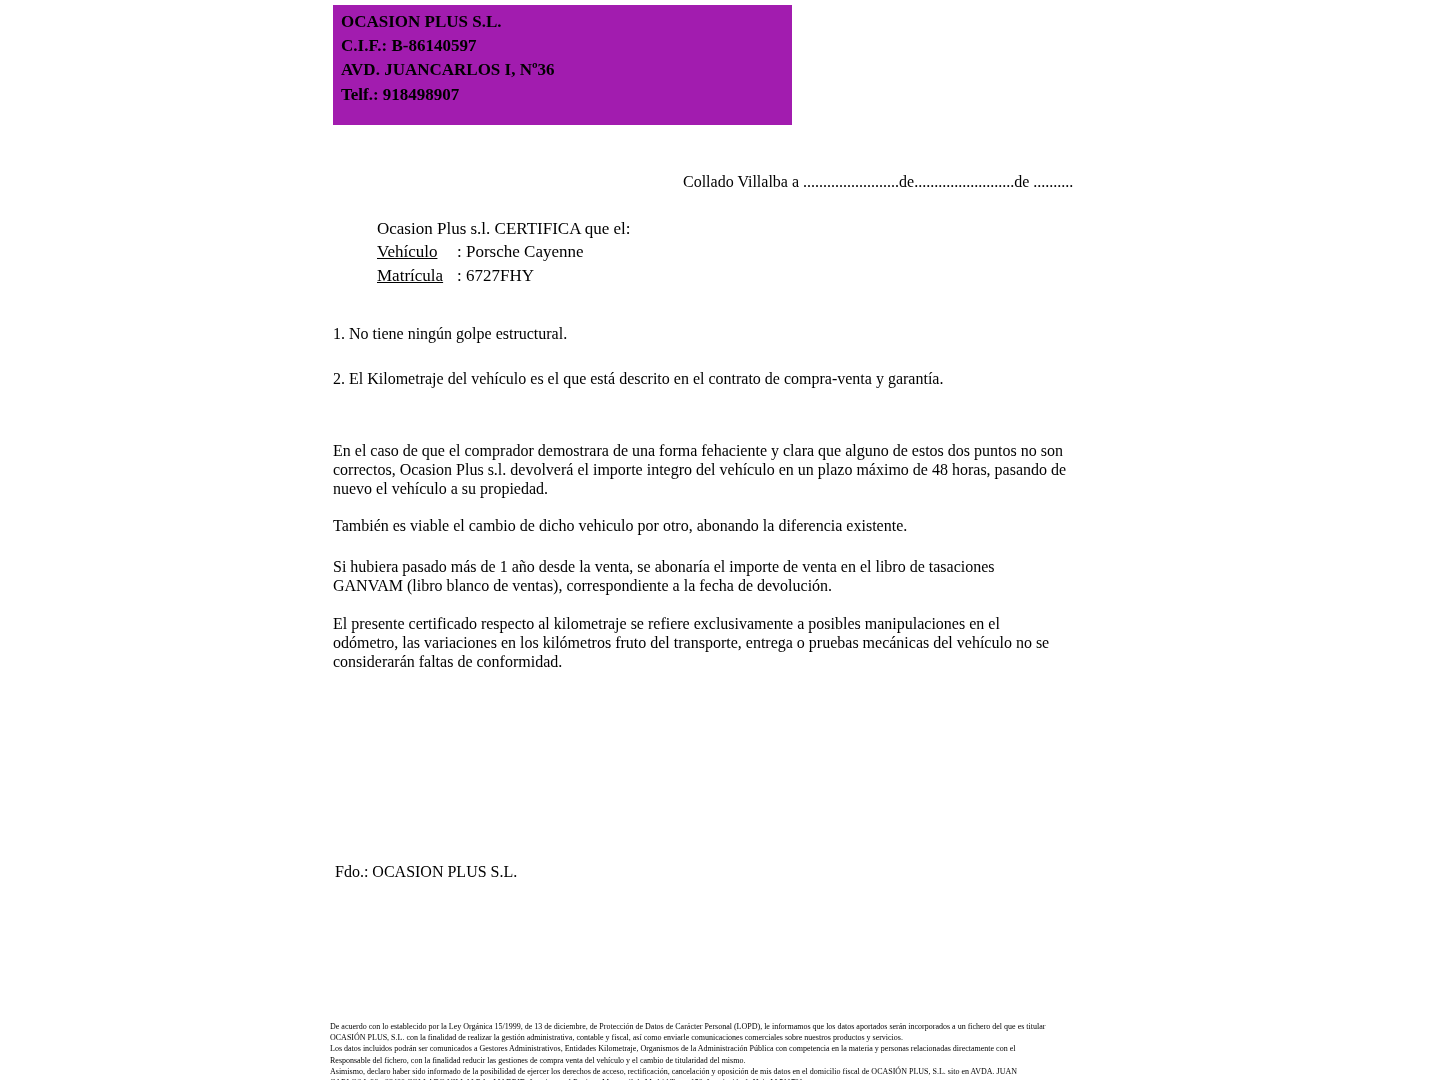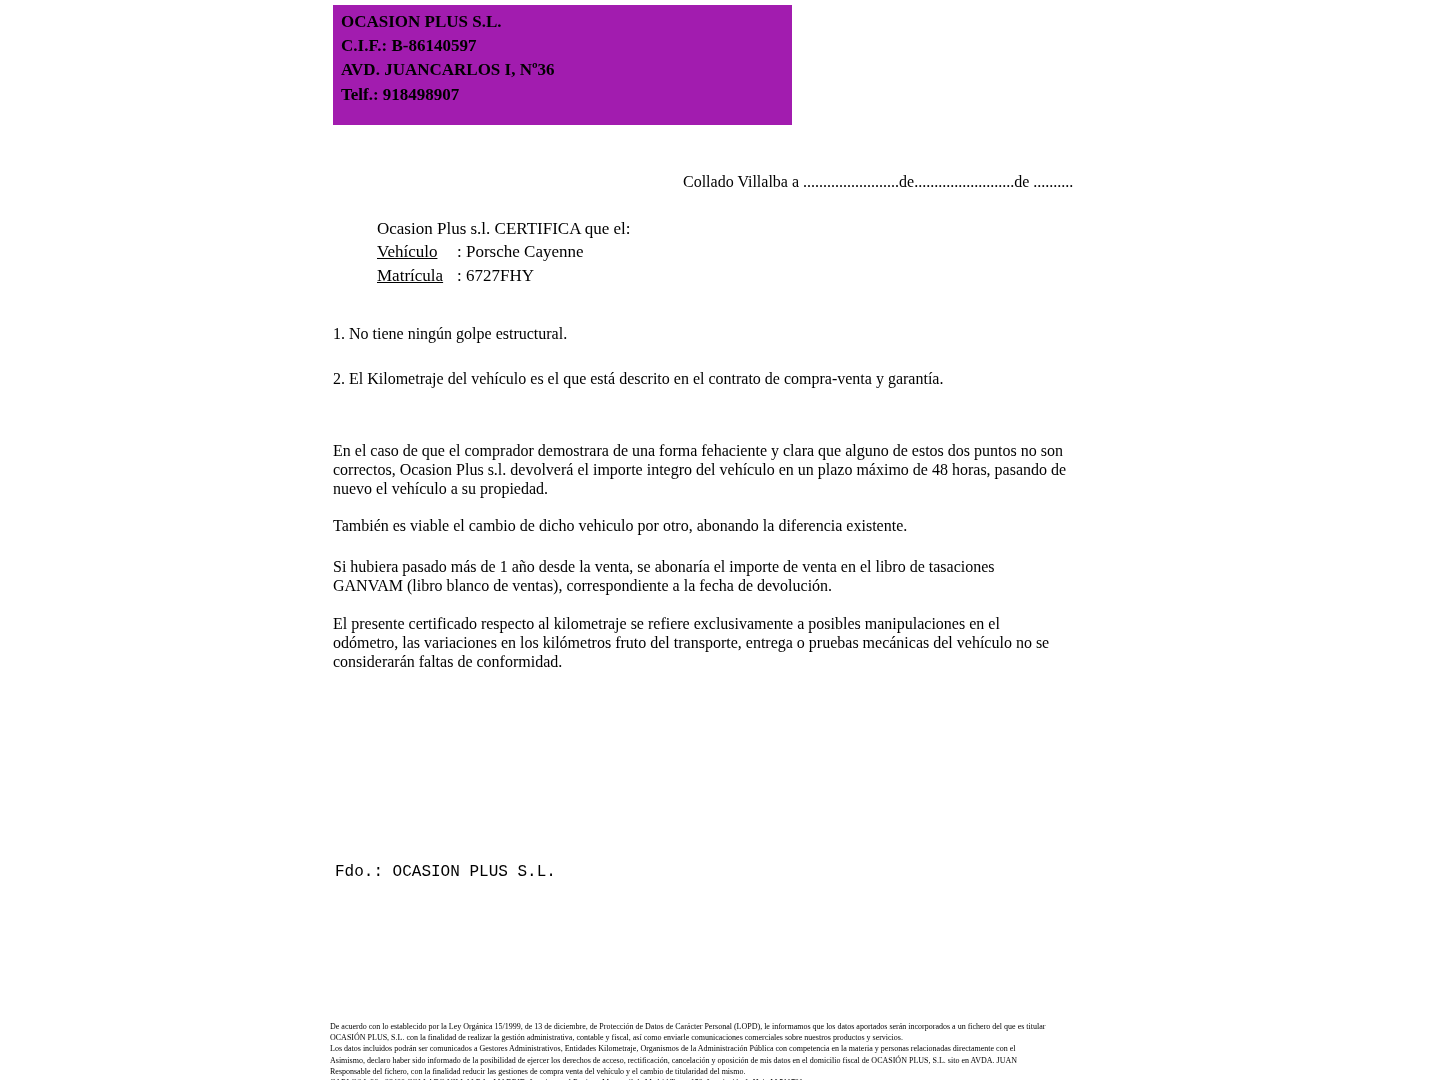--- a/index.html
+++ b/index.html
@@ -62,21 +62,20 @@
   .para1 { top: 441px; width: 772px; }
   .para2 { top: 516px; width: 780px; }
   .para3 { top: 557px; width: 720px; }
   .para4 { top: 614px; width: 728px; }
   .signature {
     position: absolute;
     left: 335px;
     top: 863px;
     font-size: 16px;
     white-space: nowrap;
-    font-family: Liberation Mono, monospace;
   }
   .legal-footer {
     position: absolute;
     left: 330px;
     top: 1021px;
     width: 790px;
     font-size: 8px;
     line-height: 11.2px;
   }
   .legal-footer div { white-space: nowrap; }
@@ -112,18 +111,18 @@
   <div class="para para2">También es viable el cambio de dicho vehiculo por otro, abonando la diferencia existente.</div>
   <div class="para para3">Si hubiera pasado más de 1 año desde la venta, se abonaría el importe de venta en el libro de tasaciones GANVAM (libro blanco de ventas), correspondiente a la fecha de devolución.</div>
   <div class="para para4">El presente certificado respecto al kilometraje se refiere exclusivamente a posibles manipulaciones en el odómetro, las variaciones en los kilómetros fruto del transporte, entrega o pruebas mecánicas del vehículo no se considerarán faltas de conformidad.</div>
 
   <div class="signature">Fdo.: OCASION PLUS S.L.</div>
 
   <div class="legal-footer">
     <div>De acuerdo con lo establecido por la Ley Orgánica 15/1999, de 13 de diciembre, de Protección de Datos de Carácter Personal (LOPD), le informamos que los datos aportados serán incorporados a un fichero del que es titular</div>
     <div>OCASIÓN PLUS, S.L. con la finalidad de realizar la gestión administrativa, contable y fiscal, así como enviarle comunicaciones comerciales sobre nuestros productos y servicios.</div>
     <div>Los datos incluidos podrán ser comunicados a Gestores Administrativos, Entidades Kilometraje, Organismos de la Administración Pública con competencia en la materia y personas relacionadas directamente con el</div>
+    <div>Responsable del fichero, con la finalidad reducir las gestiones de compra venta del vehículo y el cambio de titularidad del mismo.</div>
     <div>Asimismo, declaro haber sido informado de la posibilidad de ejercer los derechos de acceso, rectificación, cancelación y oposición de mis datos en el domicilio fiscal de OCASIÓN PLUS, S.L. sito en AVDA. JUAN</div>
-    <div>Responsable del fichero, con la finalidad reducir las gestiones de compra venta del vehículo y el cambio de titularidad del mismo.</div>
     <div>CARLOS I, 36 - 28400 COLLADO VILLALBA - MADRID. Inscrita en el Registro Mercantil de Madrid Tomo 150, Inscripción 1, Hoja M 511731</div>
   </div>
 
 </div>
 
 </body></html>

